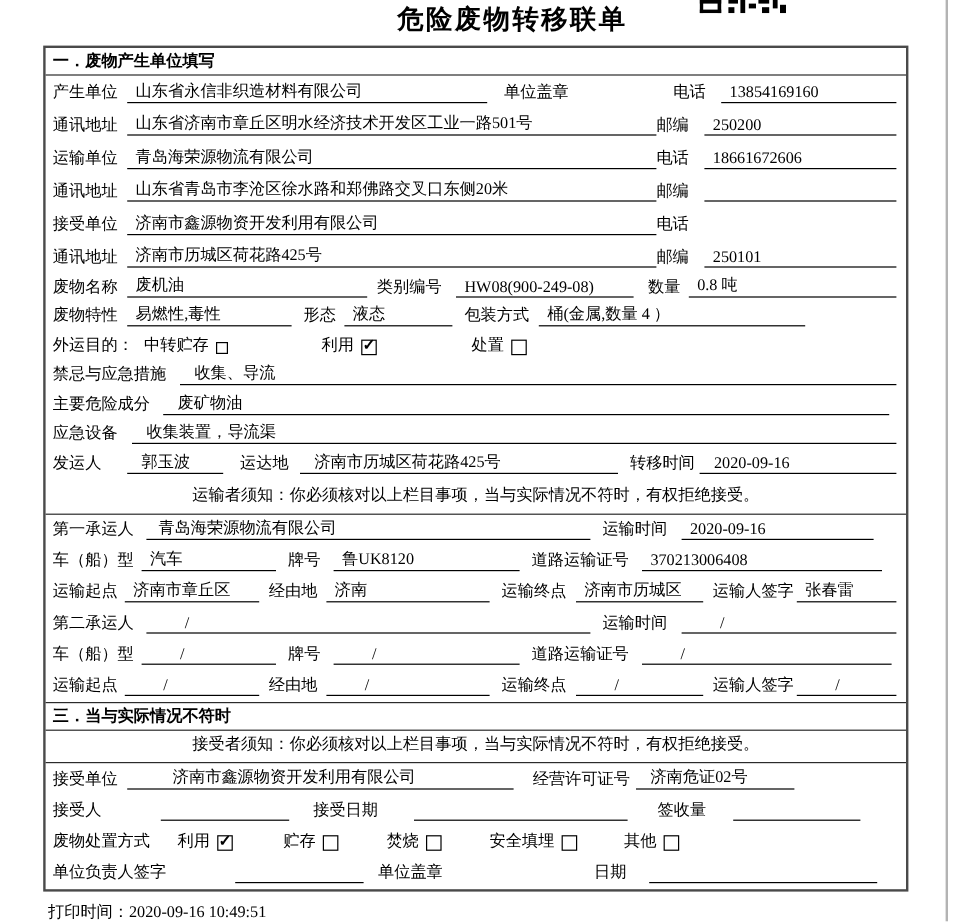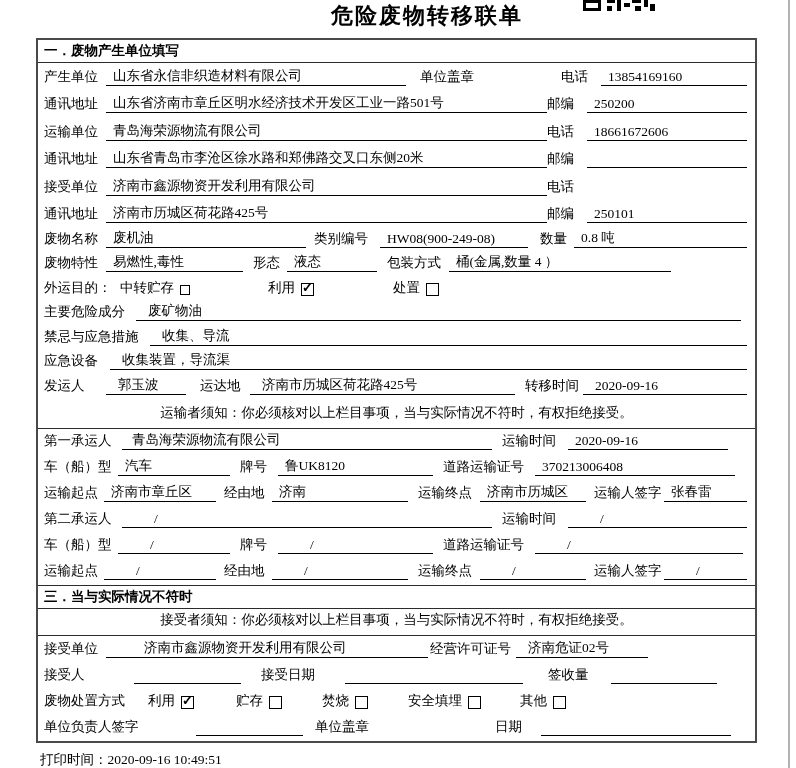--- a/index.html
+++ b/index.html
@@ -141,27 +141,27 @@
         <span>利用</span>
         <span class="cb checked"></span>
       </span>
       <span class="opt">
         <span>处置</span>
         <span class="cb"></span>
       </span>
     </div>
 
     <div class="row r24">
+      <span class="lb" style="width:106px">禁忌与应急措施</span>
+      <span class="u fill" style="padding-left:12px">收集、导流</span>
+    </div>
+
+    <div class="row r24">
       <span class="lb" style="width:92px">主要危险成分</span>
       <span class="u fill" style="padding-left:12px;margin-right:6px">废矿物油</span>
-    </div>
-
-    <div class="row r24">
-      <span class="lb" style="width:106px">禁忌与应急措施</span>
-      <span class="u fill" style="padding-left:12px">收集、导流</span>
     </div>
 
     <div class="row r24">
       <span class="lb" style="width:66px">应急设备</span>
       <span class="u fill" style="padding-left:12px">收集装置，导流渠</span>
     </div>
 
     <div class="row r24">
       <span class="lb" style="width:62px">发运人</span>
       <span class="u" style="width:80px;padding-left:12px">郭玉波</span>
@@ -230,21 +230,21 @@
     </div>
 
     <div class="sec-header mid">三．当与实际情况不符时</div>
     <div class="notice" style="height:27px">
       <span>接受者须知：你必须核对以上栏目事项，当与实际情况不符时，有权拒绝接受。</span>
     </div>
 
     <div class="row r24b" style="height:27px">
       <span class="lb" style="width:62px">接受单位</span>
       <span class="u" style="width:322px;padding-left:38px">济南市鑫源物资开发利用有限公司</span>
-      <span class="lb" style="width:86px;margin-left:2px">经营许可证号</span>
+      <span class="lb" style="width:86px;margin-left:16px">经营许可证号</span>
       <span class="u" style="width:132px;padding-left:12px">济南危证02号</span>
     </div>
 
     <div class="row r24b" style="height:26px">
       <span class="lb" style="width:60px">接受人</span>
       <span class="u" style="width:107px;margin-left:30px"></span>
       <span class="lb" style="width:62px;margin-left:20px">接受日期</span>
       <span class="u" style="width:178px;margin-left:22px"></span>
       <span class="lb" style="width:48px;margin-left:25px">签收量</span>
       <span class="u" style="width:106px;margin-left:15px"></span>

